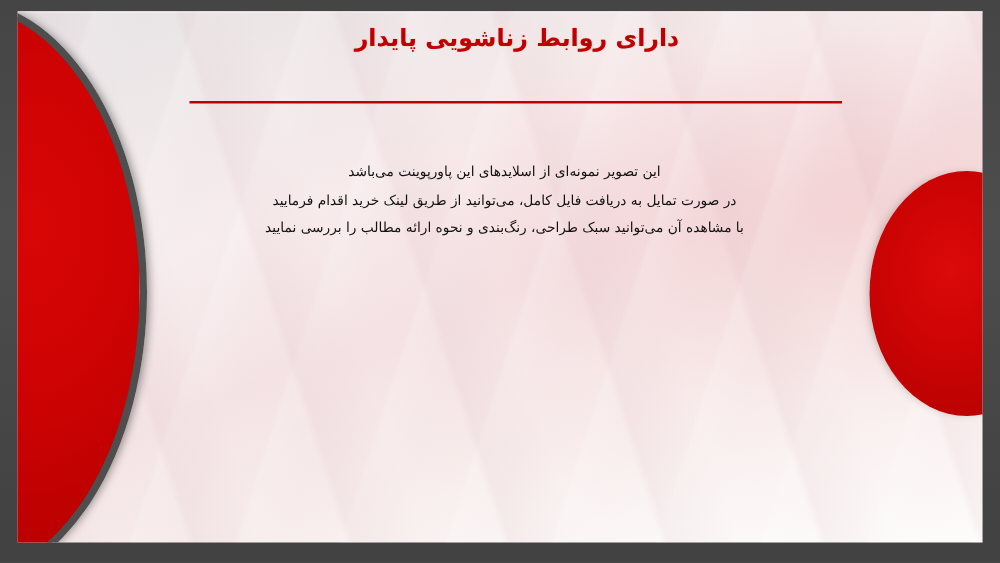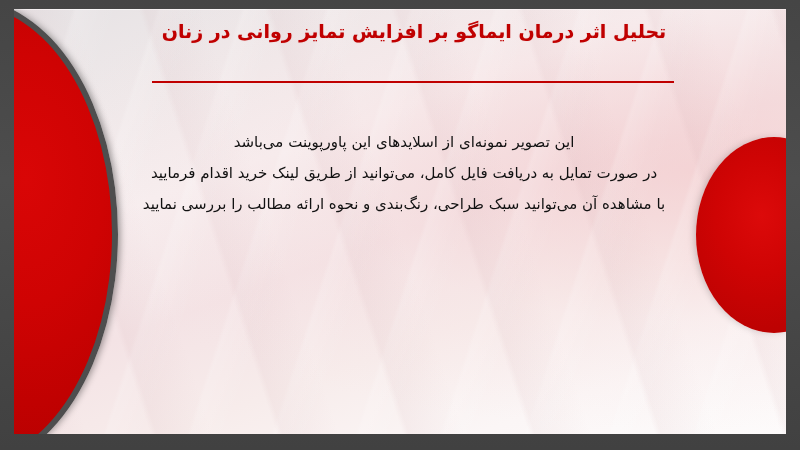--- a/index.html
+++ b/index.html
@@ -110,42 +110,42 @@
   
   .body-block{
     position:absolute;
     left:0;right:0;top:118px;
     z-index:4;
     text-align:center;
     padding:0 108px 0 116px;
   }
   .body-line{
     color:#111111;
-    font-size:15px;
+    font-size:11px;
     font-weight:normal;
     line-height:2.05;
     white-space:nowrap;
   }
 </style>
 </head>
 <body>
 
 <div class="slide">
 
   <div class="frame"></div>
 
   <div class="panel">
     <div class="wash"></div>
     <div class="streaks"></div>
     <div class="streaks2"></div>
 
     <div class="right-circle"></div>
 
     <div class="title-block">
-      <div class="title-line">تحلیل اثر درمان ایماگو بر افزایش تمایز روانی در زنان</div>
+      <div class="title-line">دارای روابط زناشویی پایدار</div>
     </div>
     <div class="title-rule"></div>
 
     <div class="body-block">
       <div class="body-line">این تصویر نمونه‌ای از اسلایدهای این پاورپوینت می‌باشد</div>
       <div class="body-line">در صورت تمایل به دریافت فایل کامل، می‌توانید از طریق لینک خرید اقدام فرمایید</div>
       <div class="body-line">با مشاهده آن می‌توانید سبک طراحی، رنگ‌بندی و نحوه ارائه مطالب را بررسی نمایید</div>
     </div>
 
     <div class="left-ellipse"></div>

